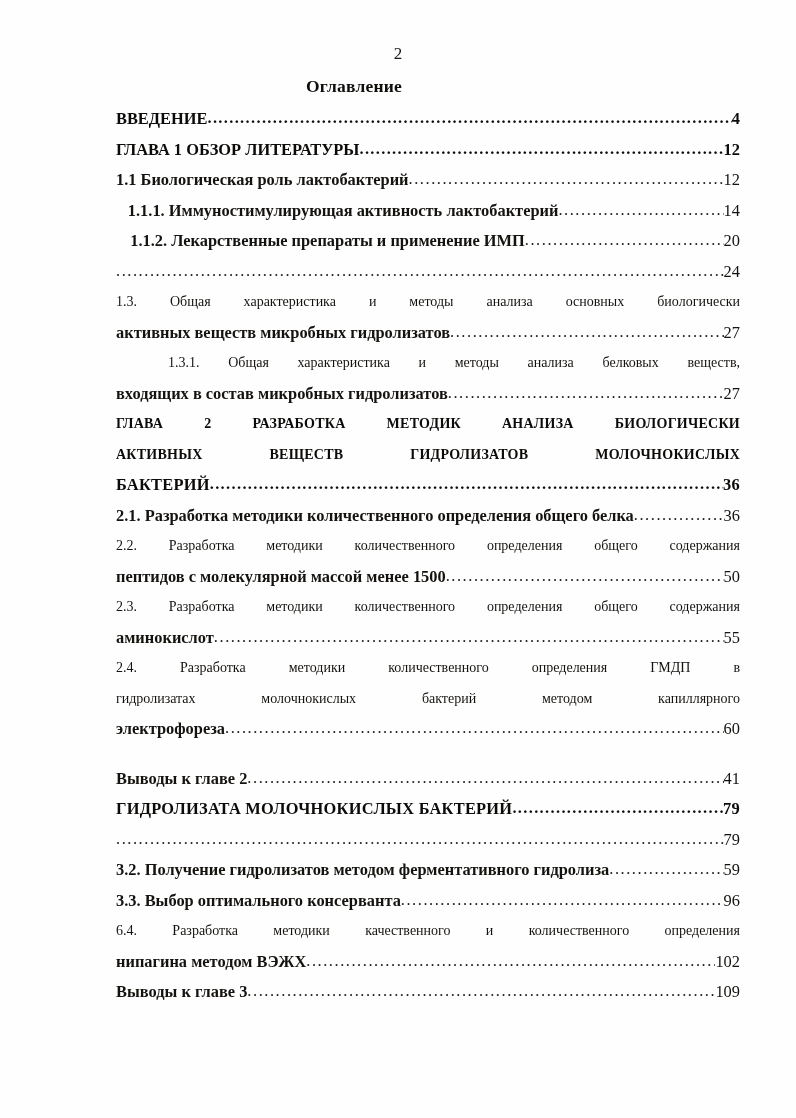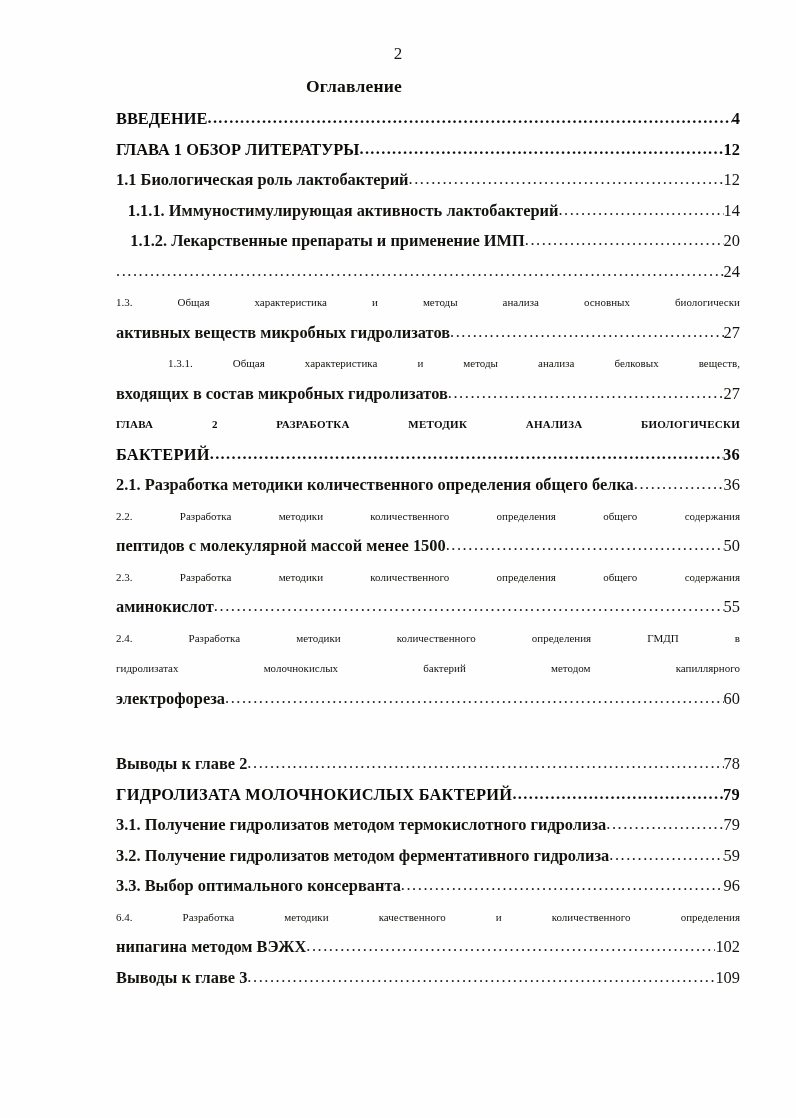--- a/index.html
+++ b/index.html
@@ -49,25 +49,25 @@
     top: 104px;
     left: 116px;
     width: 624px;
   }
 
   
   .entry {
     margin: 0;
     padding: 0;
   }
-  .entry.gap-before { margin-top: 35px; }
+  .entry.gap-before { margin-top: 19px; }
 
   
   .wrap-line {
-    font-size: 11px;
+    font-size: 14px;
     line-height: 30.5px;
     text-align: justify;
     text-align-last: justify;
     white-space: normal;
     color: #15130f;
   }
   .entry.indent > .wrap-line:first-child,
   .entry.indent > .leader-row:first-child .leader-text {
     
   }
@@ -181,20 +181,21 @@
       <div class="entry indent">
         <div class="wrap-line"><span class="hang"></span>1.3.1. Общая характеристика и методы анализа белковых веществ,</div>
         <div class="leader-row">
           <span class="leader-text">входящих в состав микробных гидролизатов</span>
           <span class="dots">.................................................................................................................................</span>
           <span class="pageno">27</span>
         </div>
       </div>
       <div class="entry bold caps">
         <div class="wrap-line">ГЛАВА 2 РАЗРАБОТКА МЕТОДИК АНАЛИЗА БИОЛОГИЧЕСКИ</div>
+        <div class="wrap-line">АКТИВНЫХ ВЕЩЕСТВ ГИДРОЛИЗАТОВ МОЛОЧНОКИСЛЫХ</div>
         <div class="leader-row">
           <span class="leader-text">БАКТЕРИЙ</span>
           <span class="dots">.................................................................................................................................</span>
           <span class="pageno">36</span>
         </div>
       </div>
       <div class="entry">
         <div class="leader-row">
           <span class="leader-text">2.1. Разработка методики количественного определения общего белка</span>
           <span class="dots">.................................................................................................................................</span>
@@ -223,33 +224,32 @@
         <div class="leader-row">
           <span class="leader-text">электрофореза</span>
           <span class="dots">.................................................................................................................................</span>
           <span class="pageno">60</span>
         </div>
       </div>
       <div class="entry gap-before">
         <div class="leader-row">
           <span class="leader-text">Выводы к главе 2</span>
           <span class="dots">.................................................................................................................................</span>
-          <span class="pageno">78</span>
+          <span class="pageno">41</span>
         </div>
       </div>
       <div class="entry bold caps">
         <div class="leader-row">
           <span class="leader-text">ГИДРОЛИЗАТА МОЛОЧНОКИСЛЫХ БАКТЕРИЙ</span>
           <span class="dots">.................................................................................................................................</span>
           <span class="pageno">79</span>
         </div>
       </div>
       <div class="entry">
         <div class="leader-row">
-          <span class="leader-text">3.1. Получение гидролизатов методом термокислотного гидролиза</span>
           <span class="dots">.................................................................................................................................</span>
           <span class="pageno">79</span>
         </div>
       </div>
       <div class="entry">
         <div class="leader-row">
           <span class="leader-text">3.2. Получение гидролизатов методом ферментативного гидролиза</span>
           <span class="dots">.................................................................................................................................</span>
           <span class="pageno">59</span>
         </div>

